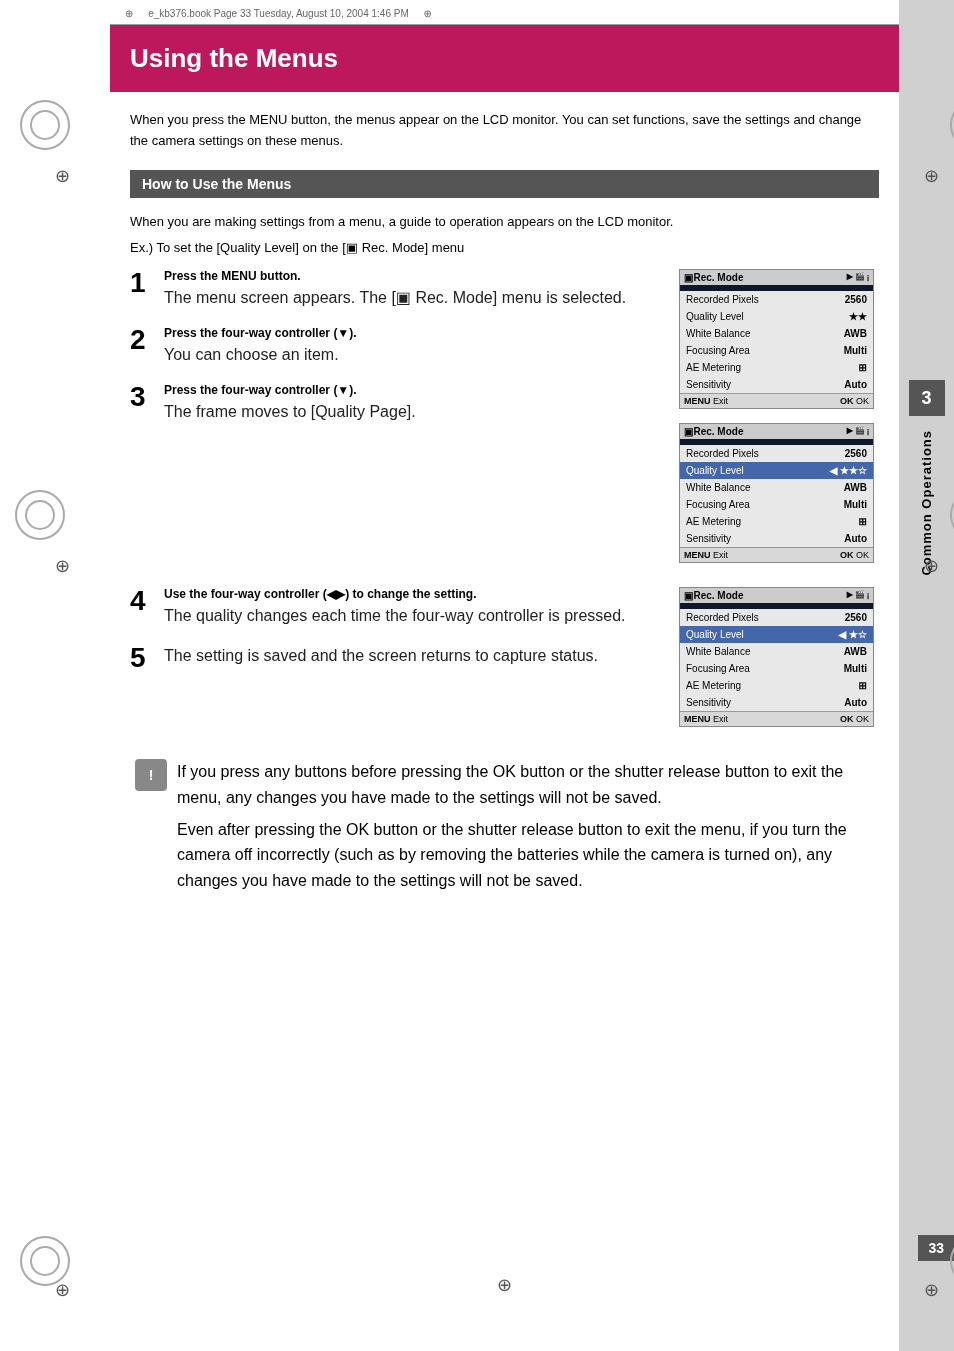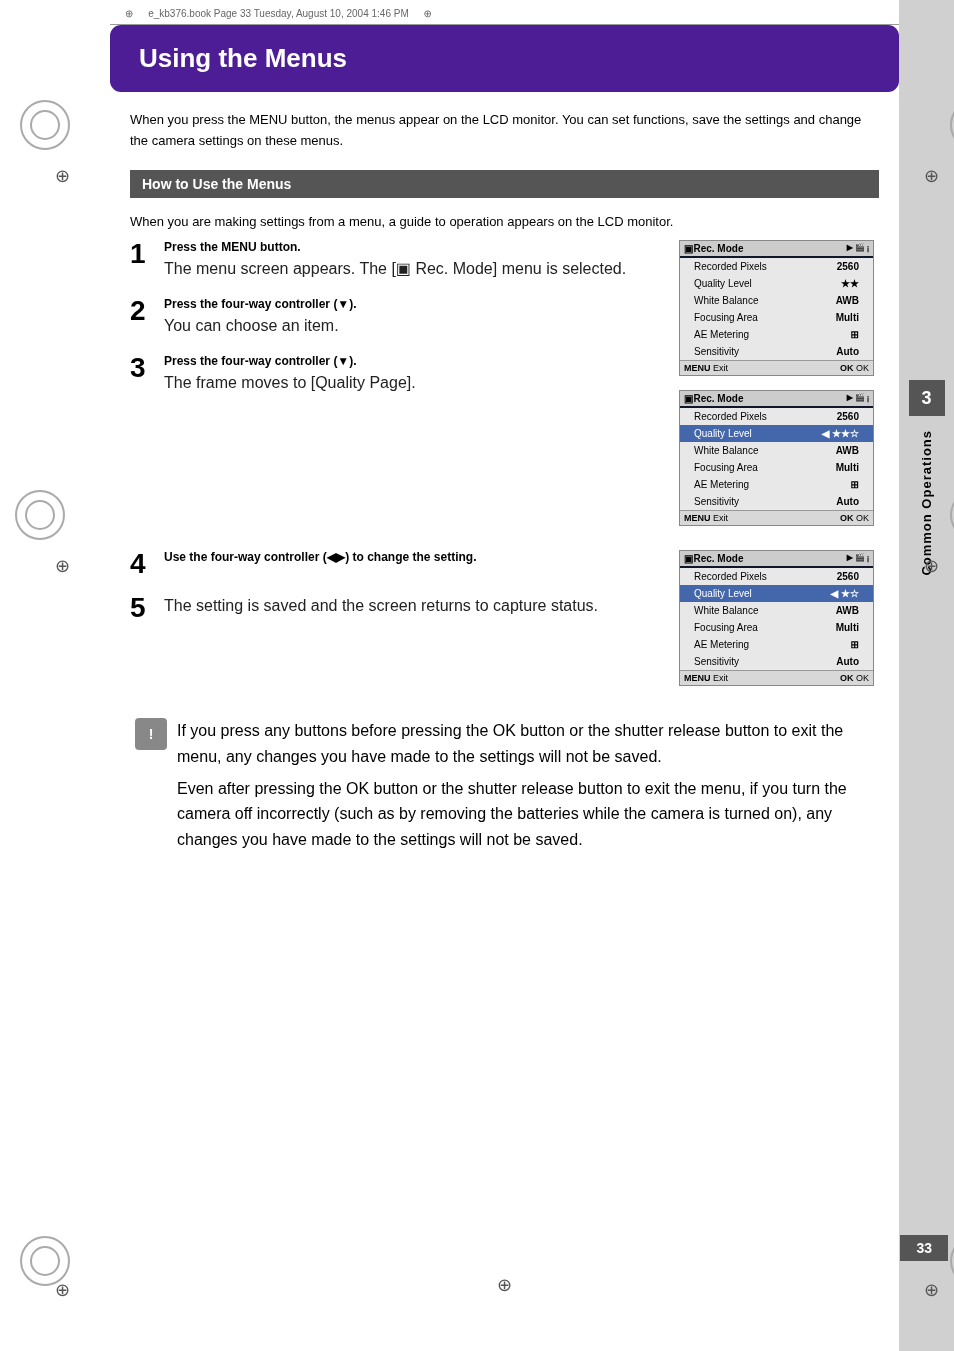--- a/index.html
+++ b/index.html
@@ -71,50 +71,49 @@
       font-size: 13px;
       font-weight: bold;
       letter-spacing: 1px;
       white-space: nowrap;
       color: #000;
     }
 
     .page-num-box {
       position: absolute;
       bottom: 90px;
-      right: 6px;
+      right: 0;
       background: #555;
       color: #fff;
       font-size: 14px;
       font-weight: bold;
-      padding: 5px 16px;
+      padding: 5px 10px;
     }
 
     
     .main-content {
       flex: 1;
       padding: 0;
       position: relative;
     }
 
     
     .filepath-line {
       font-size: 10px;
       color: #666;
       padding: 8px 15px 5px 15px;
       border-bottom: 1px solid #999;
       margin-bottom: 0;
     }
 
     
     .chapter-header {
-      background: #4c1d95;
-      padding: 18px 29px;
+      background: #be185d;
+      padding: 18px 20px;
       margin: 0 0 18px 0;
-      border-radius: 11px;
     }
 
     .chapter-header h1 {
       color: #fff;
       font-size: 26px;
       font-weight: bold;
     }
 
     .content-area {
       padding: 0 20px;
@@ -203,33 +202,33 @@
       width: 195px;
     }
 
     .menu-title-bar {
       background: #ccc;
       display: flex;
       justify-content: space-between;
       padding: 2px 4px;
       font-size: 10px;
       font-weight: bold;
-      border-bottom: 2px solid #0f172a;
+      border-bottom: 6px solid #0f172a;
     }
 
     .menu-icons {
       display: flex;
       gap: 2px;
       font-size: 8px;
     }
 
     .menu-row {
       display: flex;
       justify-content: space-between;
-      padding: 1px 14px;
+      padding: 1px 6px;
       font-size: 10px;
       line-height: 1.5;
     }
 
     .menu-row.active-row {
       background: #4466aa;
       color: #fff;
     }
 
     .menu-footer {
@@ -363,20 +362,21 @@
 
     <div class="content-area">
 
       <p class="intro-text">When you press the MENU button, the menus appear on the LCD monitor. You can set functions, save the settings and change the camera settings on these menus.</p>
 
       <div class="section-header">
         <span>How to Use the Menus</span>
       </div>
 
       <p class="section-intro">When you are making settings from a menu, a guide to operation appears on the LCD monitor.</p>
+      <p class="example-line">Ex.) To set the [Quality Level] on the [▣ Rec. Mode] menu</p>
 
       <div class="steps-area">
         <div class="steps-left">
 
           <div class="step">
             <div class="step-number">1</div>
             <div class="step-content">
               <div class="step-title"><strong>Press the MENU button.</strong></div>
               <div class="step-desc">The menu screen appears. The [▣ Rec. Mode] menu is selected.</div>
             </div>
@@ -481,20 +481,21 @@
         </div>
       </div>
 
       <div class="steps-lower">
         <div class="steps-lower-left">
 
           <div class="step">
             <div class="step-number">4</div>
             <div class="step-content">
               <div class="step-title"><strong>Use the four-way controller (◀▶) to change the setting.</strong></div>
+              <div class="step-desc">The quality changes each time the four-way controller is pressed.</div>
             </div>
           </div>
 
           <div class="step">
             <div class="step-number">5</div>
             <div class="step-content">
               <div class="step-desc">The setting is saved and the screen returns to capture status.</div>
             </div>
           </div>
         </div>

